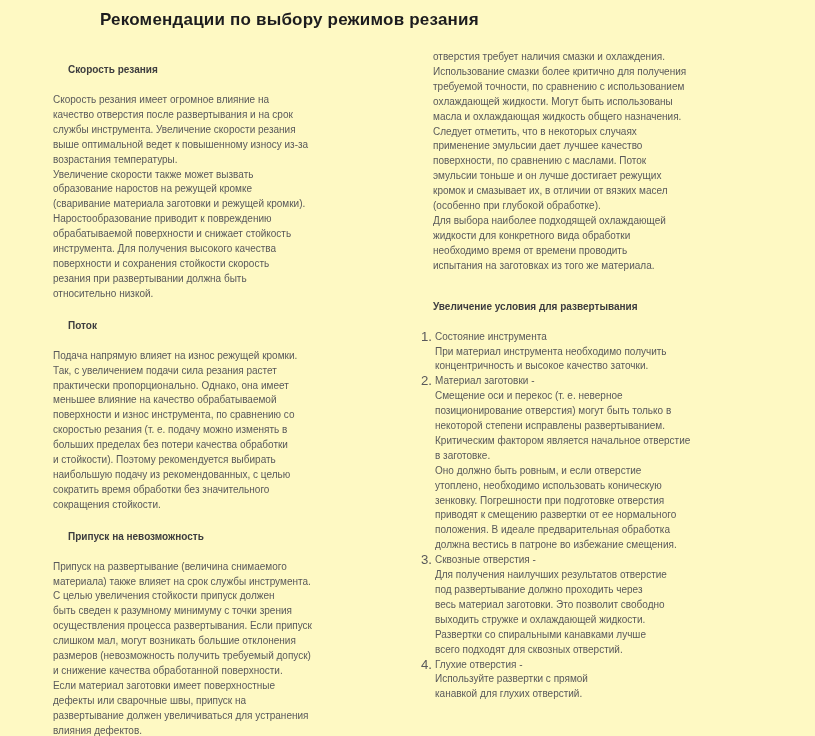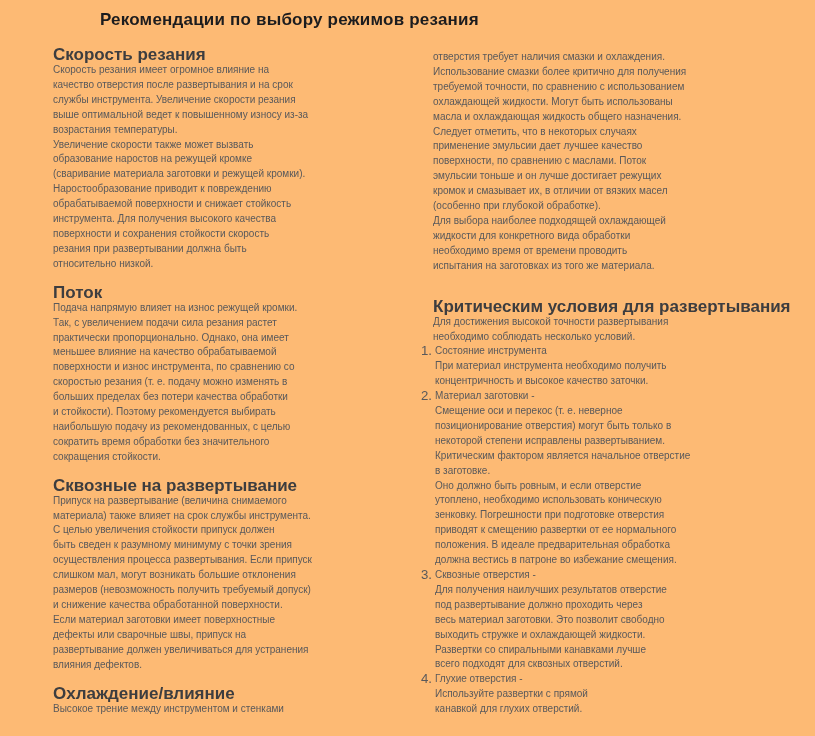--- a/index.html
+++ b/index.html
@@ -4,21 +4,21 @@
 <style>
   html, body {
     margin: 0;
     padding: 0;
     background: #ffffff;
   }
   .page {
     position: relative;
     width: 815px;
     height: 736px;
-    background: #fdba74;
+    background: #fef9c3;
     font-family: "Liberation Sans", "DejaVu Sans", sans-serif;
     overflow: hidden;
   }
   .title {
     position: absolute;
     left: 100px;
     top: 10px;
     margin: 0;
     font-size: 17px;
     font-weight: 700;
@@ -32,22 +32,22 @@
     left: 53px;
     top: 46px;
     width: 378px;
   }
   .col-right {
     left: 421px;
     top: 50px;
     width: 390px;
   }
   .heading {
-    margin: 0;
-    font-size: 17px;
+    margin: 15px;
+    font-size: 10px;
     font-weight: 700;
     color: #3d3d3f;
     line-height: 17px;
   }
   .col-left section + section {
     margin-top: 12px;
   }
   .body {
     margin: 0;
     font-size: 10px;
@@ -116,21 +116,21 @@
 поверхности и износ инструмента, по сравнению со
 скоростью резания (т. е. подачу можно изменять в
 больших пределах без потери качества обработки
 и стойкости). Поэтому рекомендуется выбирать
 наибольшую подачу из рекомендованных, с целью
 сократить время обработки без значительного
 сокращения стойкости.</p>
     </section>
 
     <section>
-      <h2 class="heading">Сквозные на развертывание</h2>
+      <h2 class="heading">Припуск на невозможность</h2>
       <p class="body">Припуск на развертывание (величина снимаемого
 материала) также влияет на срок службы инструмента.
 С целью увеличения стойкости припуск должен
 быть сведен к разумному минимуму с точки зрения
 осуществления процесса развертывания. Если припуск
 слишком мал, могут возникать большие отклонения
 размеров (невозможность получить требуемый допуск)
 и снижение качества обработанной поверхности.
 Если материал заготовки имеет поверхностные
 дефекты или сварочные швы, припуск на
@@ -157,23 +157,21 @@
 поверхности, по сравнению с маслами. Поток
 эмульсии тоньше и он лучше достигает режущих
 кромок и смазывает их, в отличии от вязких масел
 (особенно при глубокой обработке).
 Для выбора наиболее подходящей охлаждающей
 жидкости для конкретного вида обработки
 необходимо время от времени проводить
 испытания на заготовках из того же материала.</p>
 
     <section>
-      <h2 class="heading indent cond-heading">Критическим условия для развертывания</h2>
-      <p class="body indent">Для достижения высокой точности развертывания
-необходимо соблюдать несколько условий.</p>
+      <h2 class="heading indent cond-heading">Увеличение условия для развертывания</h2>
 
       <ol class="cond-list">
         <li class="cond-item">
           <span class="num">1.</span>
           <span class="body item-text">Состояние инструмента
 При материал инструмента необходимо получить
 концентричность и высокое качество заточки.</span>
         </li>
         <li class="cond-item">
           <span class="num">2.</span>

